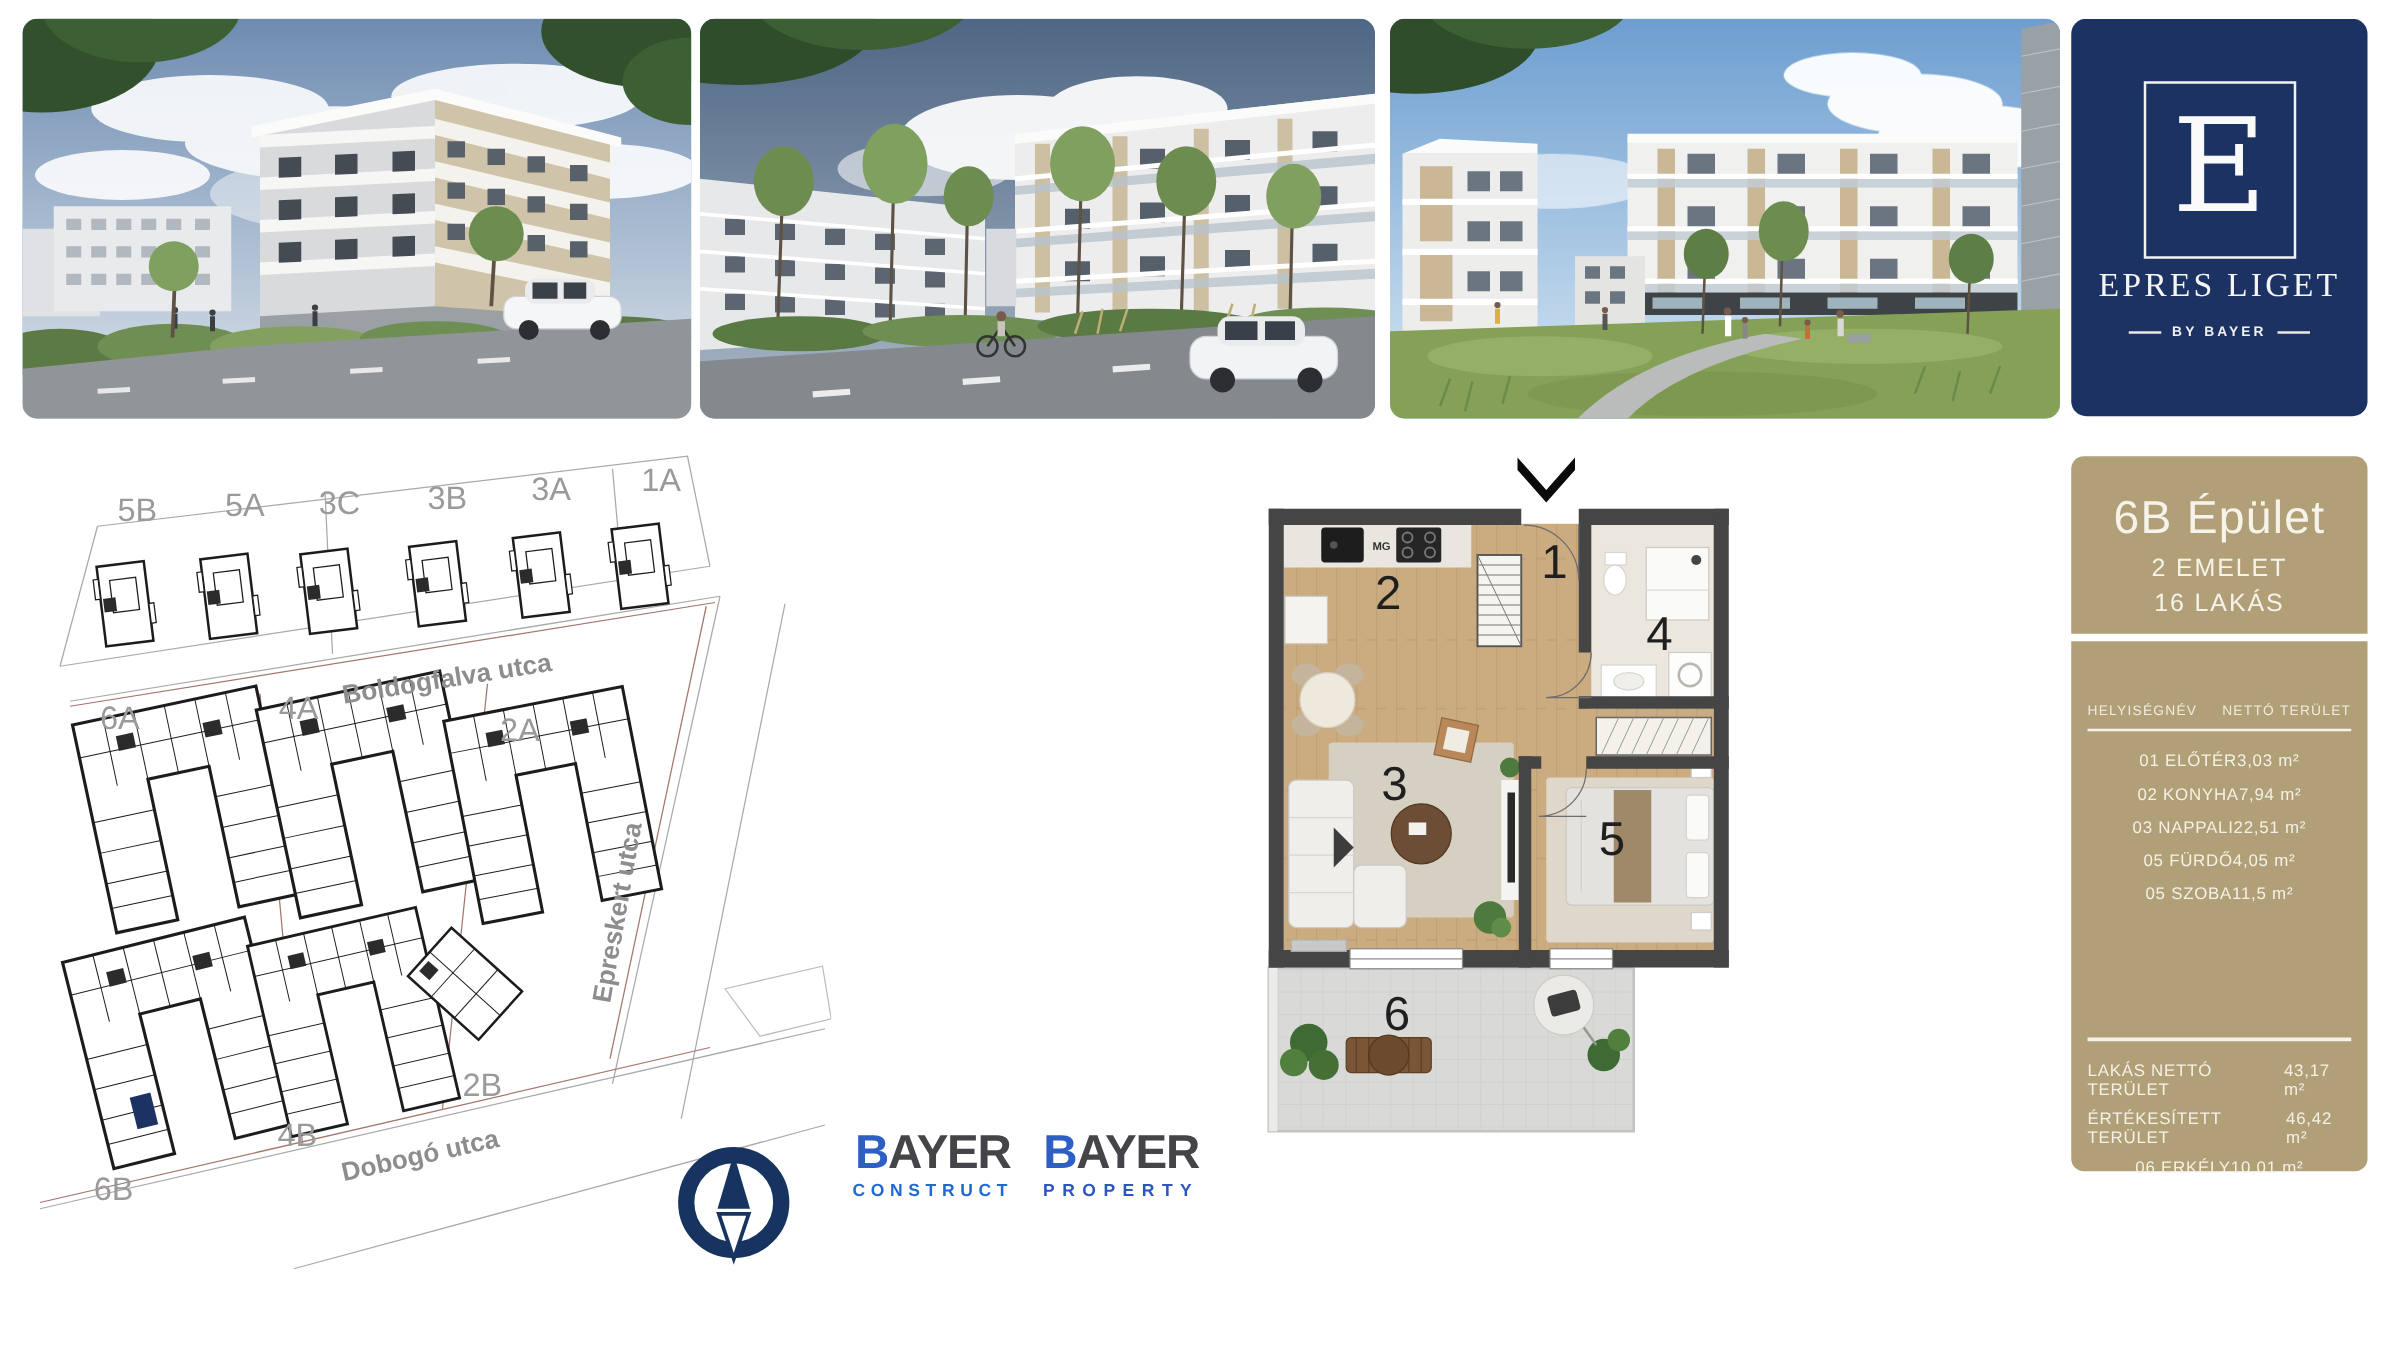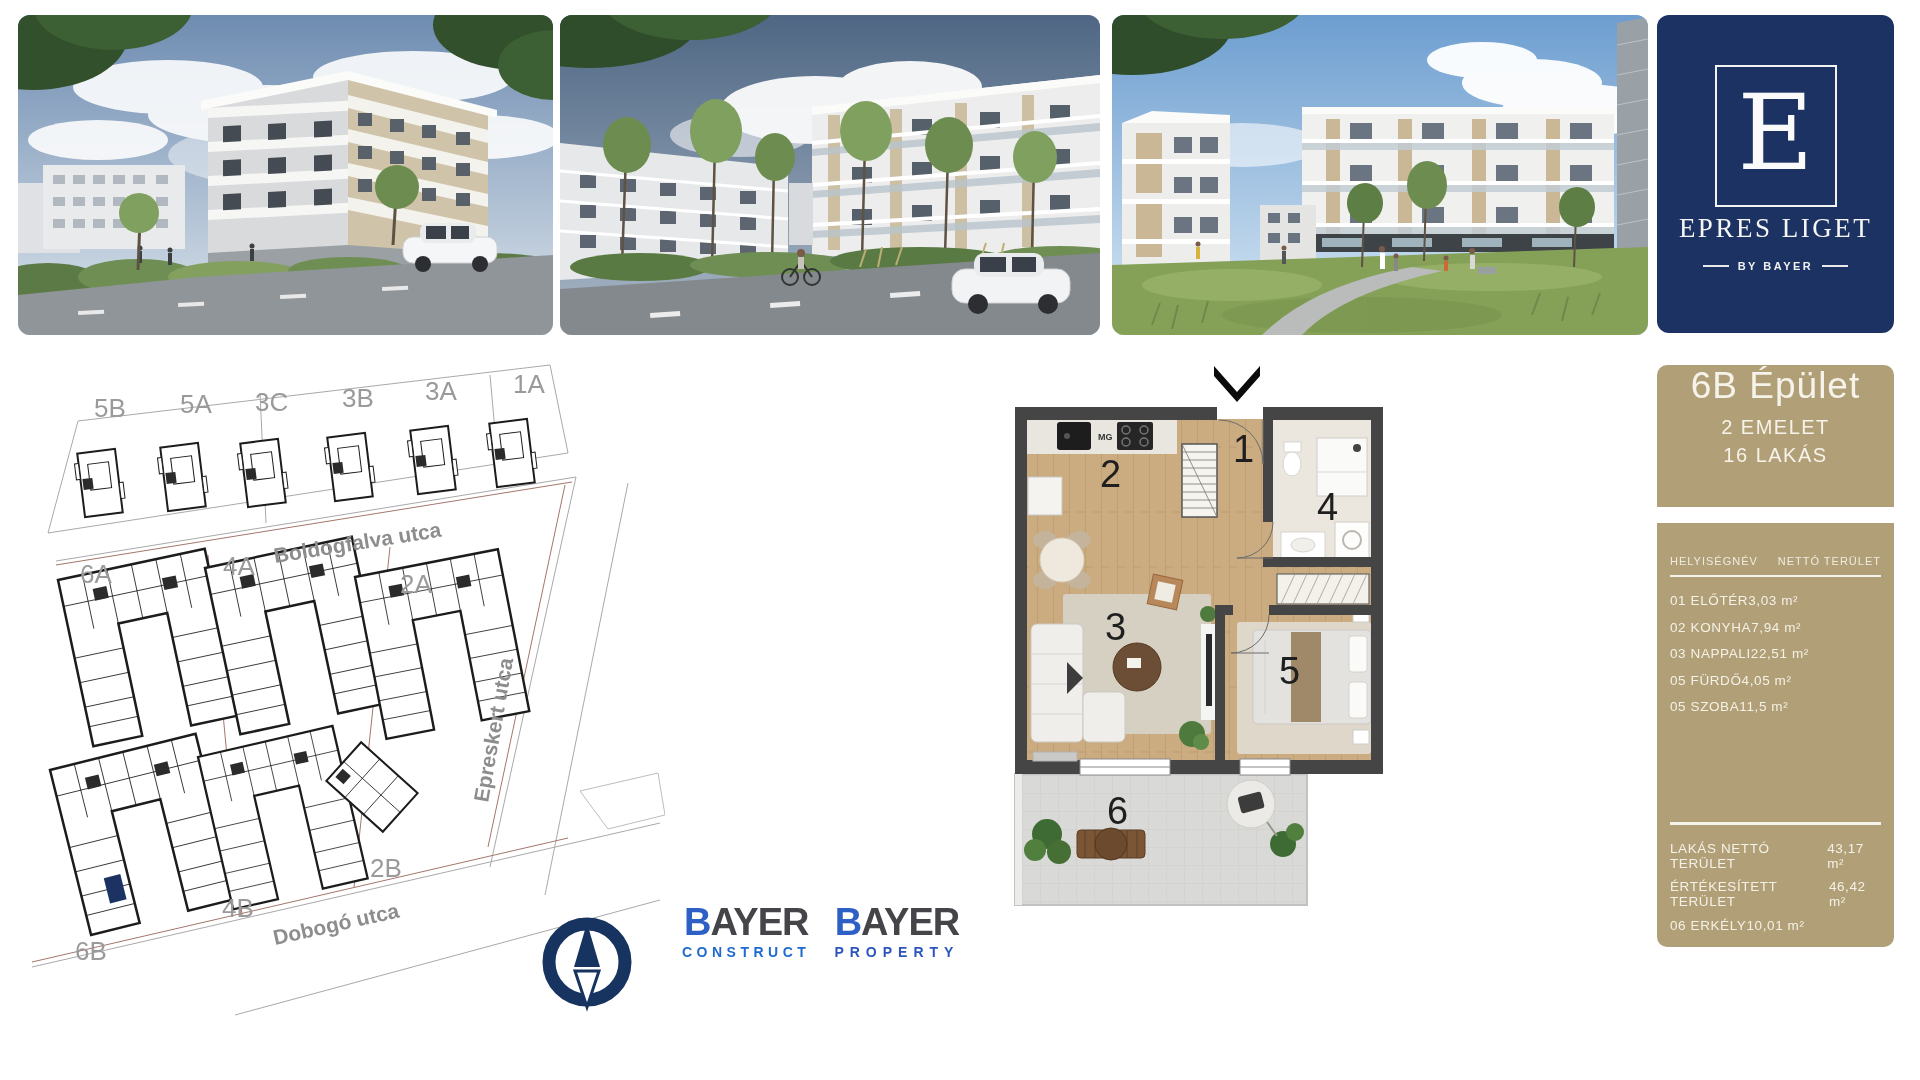--- a/index.html
+++ b/index.html
@@ -21,29 +21,29 @@
   .e-box span { font-family:"DejaVu Serif", serif; font-size:104px; line-height:1; color:#fafafa; margin-top:-6px; }
   .brand-name { margin-top:6px; font-family:"Liberation Serif", serif; font-size:27px; letter-spacing:2.5px;
     color:#f5f5f5; white-space:nowrap; }
   .byline { margin-top:16px; display:flex; align-items:center; gap:9px; color:#f0f0f0; }
   .byline .dash { width:26px; height:2px; background:#e9e9e9; }
   .byline .txt { font-size:11px; font-weight:bold; letter-spacing:2.5px; }
 
   
   .panel { position:absolute; left:1657px; top:365px; width:237px; }
   .panel-head { background:#b19f77; border-radius:10px 10px 0 0; height:142px; text-align:center; color:#f6f3ea; }
-  .panel-title { font-size:37px; letter-spacing:1px; }
+  .panel-title { padding-top:28px; font-size:37px; letter-spacing:1px; }
   .panel-sub { font-size:20px; letter-spacing:1.5px; margin-top:9px; }
   .panel-sub + .panel-sub { margin-top:5px; }
-  .panel-body { margin-top:16px; background:#b19f77; border-radius:0 0 10px 10px; height:424px;
-    padding:0 13px; color:#f4f1e6; position:relative; }
+  .panel-body { margin-top:6px; background:#b19f77; border-radius:0 0 10px 10px; height:424px;
+    padding:18px 13px; color:#f4f1e6; position:relative; }
   .cols { display:flex; justify-content:space-between; padding-top:32px; font-size:11px; letter-spacing:1px; color:#efecdf; }
   .rule { height:2px; background:#f6f3ea; margin-top:8px; }
   .rows { margin-top:16px; }
-  .prow { display:flex; justify-content:flex-start; font-size:13.5px; letter-spacing:0.6px; margin-bottom:11.5px; }
+  .prow { display:flex; justify-content:center; font-size:13.5px; letter-spacing:0.6px; margin-bottom:11.5px; }
   .rule2 { height:2.5px; background:#f6f3ea; margin-top:108px; }
   .summary { margin-top:16px; }
   .summary .prow { margin-bottom:8.5px; }
 
   
   .site-map  { position:absolute; left:20px;  top:355px; width:645px; height:675px; }
   .floor-plan{ position:absolute; left:1005px; top:362px; width:385px; height:545px; }
 
   
   .bayer-row { position:absolute; left:682px; top:903px; display:flex; gap:24px; }

